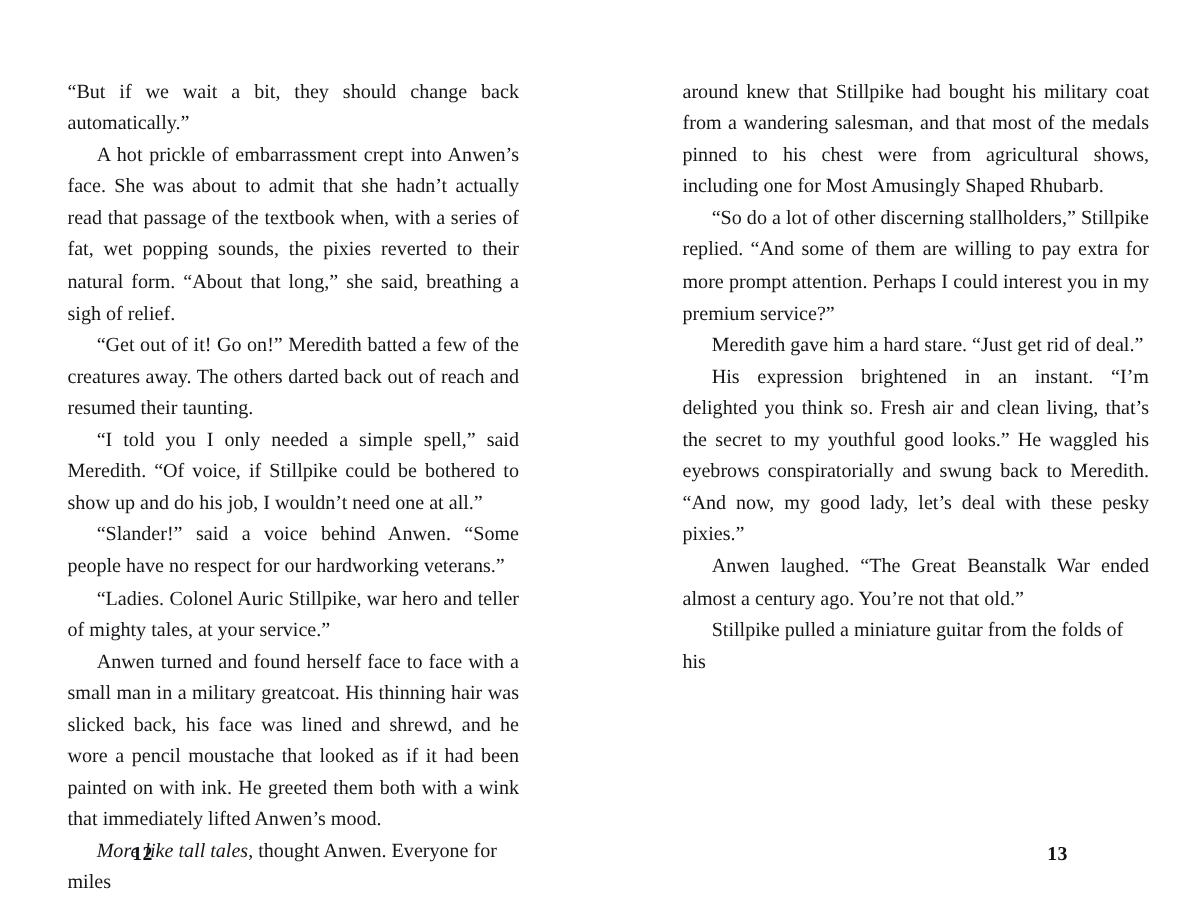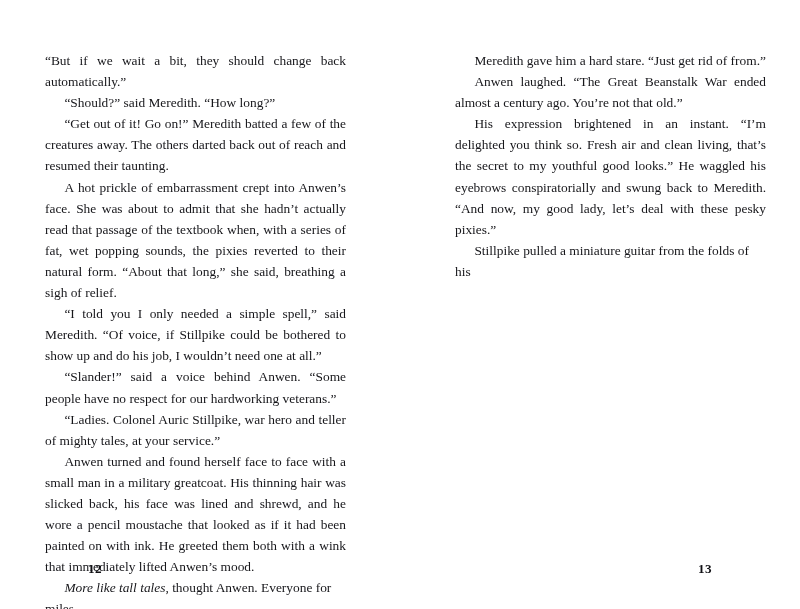--- a/index.html
+++ b/index.html
@@ -79,35 +79,36 @@
   .page-right .folio { left:  105px; }
 </style>
 </head>
 <body>
 
 <div class="spread">
 
   <div class="page page-left">
     <div class="textblock">
         <p class="para cont">“But if we wait a bit, they should change back automatically.”</p>
-        <p class="para">“Should?” said Meredith. “How long?”</p>
+        <p class="para">A hot prickle of embarrassment crept into Anwen’s face. She was about to admit that she hadn’t actually read that passage of the textbook when, with a series of fat, wet popping sounds, the pixies reverted to their natural form. “About that long,” she said, breathing a sigh of relief.</p>
         <p class="para">“Get out of it! Go on!” Meredith batted a few of the creatures away. The others darted back out of reach and resumed their taunting.</p>
-        <p class="para">A hot prickle of embarrassment crept into Anwen’s face. She was about to admit that she hadn’t actually read that passage of the textbook when, with a series of fat, wet popping sounds, the pixies reverted to their natural form. “About that long,” she said, breathing a sigh of relief.</p>
         <p class="para">“I told you I only needed a simple spell,” said Meredith. “Of voice, if Stillpike could be bothered to show up and do his job, I wouldn’t need one at all.”</p>
         <p class="para">“Slander!” said a voice behind Anwen. “Some people have no respect for our hardworking veterans.”</p>
         <p class="para">“Ladies. Colonel Auric Stillpike, war hero and teller of mighty tales, at your service.”</p>
         <p class="para">Anwen turned and found herself face to face with a small man in a military greatcoat. His thinning hair was slicked back, his face was lined and shrewd, and he wore a pencil moustache that looked as if it had been painted on with ink. He greeted them both with a wink that immediately lifted Anwen’s mood.</p>
         <p class="para"><em>More like tall tales</em>, thought Anwen. Everyone for miles</p>
       </div>
     <div class="folio">12</div>
   </div>
 
   <div class="page page-right">
     <div class="textblock">
-        <p class="para">Meredith gave him a hard stare. “Just get rid of from.”</p>
+        <p class="para cont">around knew that Stillpike had bought his military coat from a wandering salesman, and that most of the medals pinned to his chest were from agricultural shows, including one for Most Amusingly Shaped Rhubarb.</p>
+        <p class="para">“So do a lot of other discerning stallholders,” Stillpike replied. “And some of them are willing to pay extra for more prompt attention. Perhaps I could interest you in my premium service?”</p>
+        <p class="para">Meredith gave him a hard stare. “Just get rid of deal.”</p>
+        <p class="para">His expression brightened in an instant. “I’m delighted you think so. Fresh air and clean living, that’s the secret to my youthful good looks.” He waggled his eyebrows conspiratorially and swung back to Meredith. “And now, my good lady, let’s deal with these pesky pixies.”</p>
         <p class="para">Anwen laughed. “The Great Beanstalk War ended almost a century ago. You’re not that old.”</p>
-        <p class="para">His expression brightened in an instant. “I’m delighted you think so. Fresh air and clean living, that’s the secret to my youthful good looks.” He waggled his eyebrows conspiratorially and swung back to Meredith. “And now, my good lady, let’s deal with these pesky pixies.”</p>
         <p class="para">Stillpike pulled a miniature guitar from the folds of his</p>
       </div>
     <div class="folio">13</div>
   </div>
 
 </div>
 
 </body></html>

